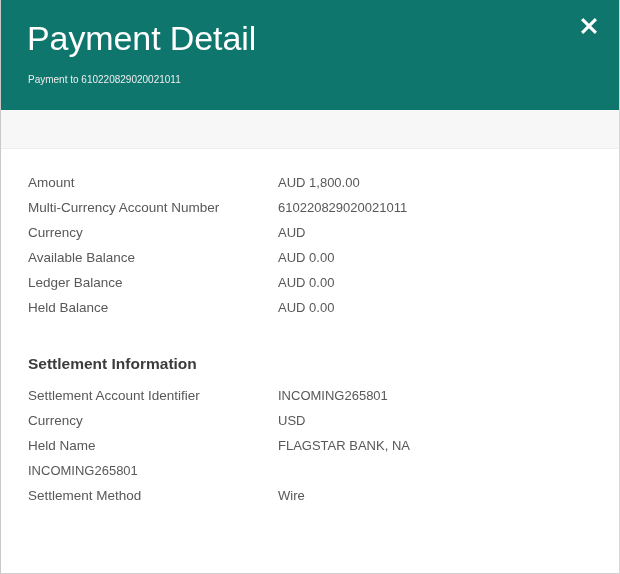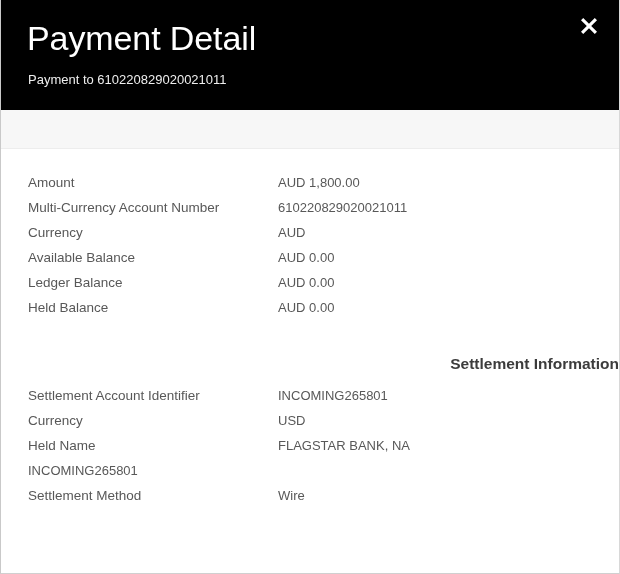--- a/index.html
+++ b/index.html
@@ -19,41 +19,41 @@
     background: #ffffff;
     border-left: 1px solid #c9c9c9;
     border-right: 1px solid #d8d8d8;
     border-bottom: 1px solid #d0d0d0;
     overflow: hidden;
   }
   
   .modal-header {
     position: relative;
     height: 110px;
-    background: #000000;
+    background: #0f766e;
     box-sizing: border-box;
     padding: 12px;
   }
   .modal-title {
     position: absolute;
     left: 26px;
     top: 18px;
     color: #ffffff;
     font-size: 34px;
     font-weight: 300;
     letter-spacing: -0.1px;
     line-height: 40px;
     white-space: nowrap;
   }
   .modal-subtitle {
     position: absolute;
     left: 27px;
     top: 72px;
     color: #eeeeee;
-    font-size: 13px;
+    font-size: 10px;
     font-weight: 400;
     line-height: 16px;
     white-space: nowrap;
   }
   .close-button {
     position: absolute;
     right: 15px;
     top: 11px;
     width: 30px;
     height: 30px;
@@ -102,21 +102,21 @@
   .section { }
   .section-heading {
     padding-left: 27px;
     color: #3c3c3c;
     font-size: 15.5px;
     font-weight: bold;
     line-height: 20px;
     white-space: nowrap;
   }
   .section-mcap { padding-top: 44px; padding-bottom: 9px; }
-  .section-settlement { padding-top: 34px; padding-bottom: 9px; text-align: right; }
+  .section-settlement { padding-top: 34px; padding-bottom: 9px; }
 </style>
 </head>
 <body>
 
 <div id="modal">
 
   <div class="modal-header">
     <div class="modal-title">Payment Detail</div>
     <div class="modal-subtitle">Payment to 610220829020021011</div>
     <button class="close-button">

